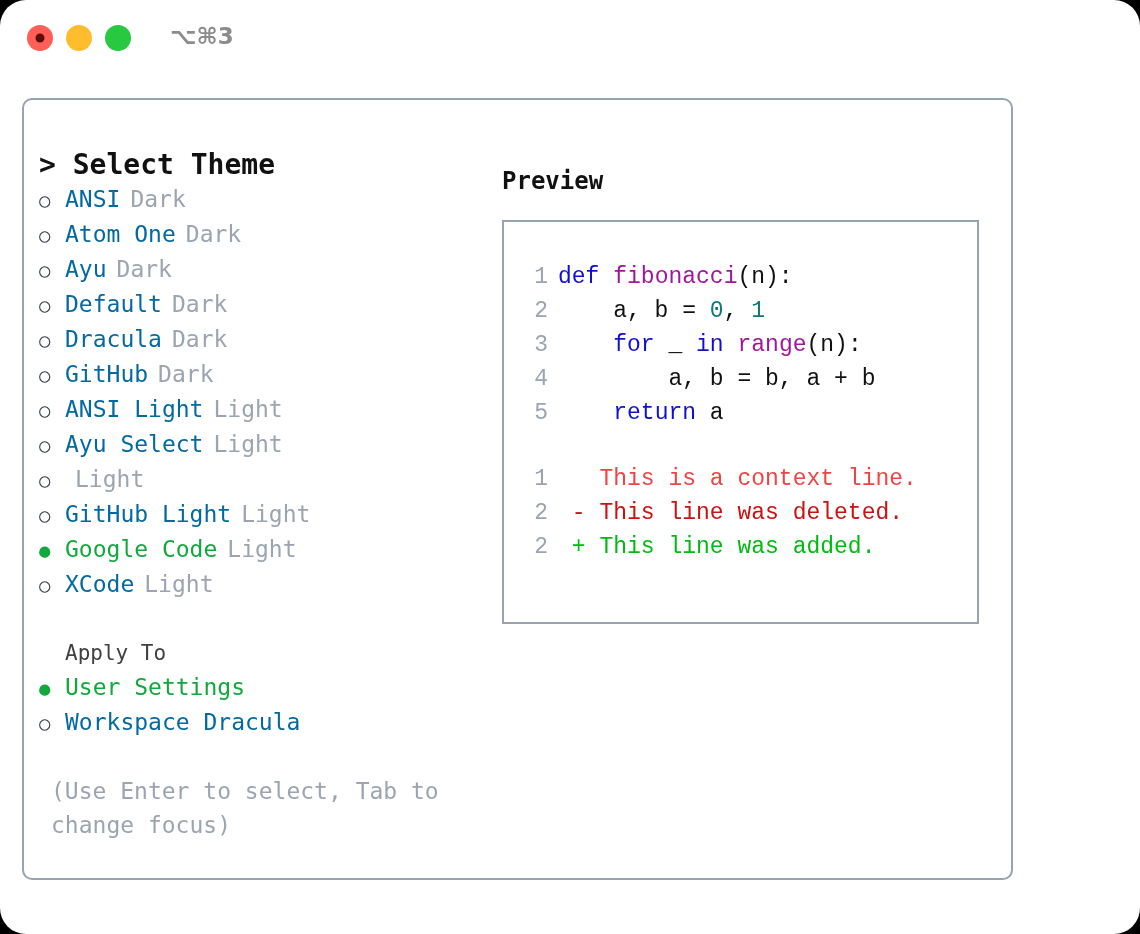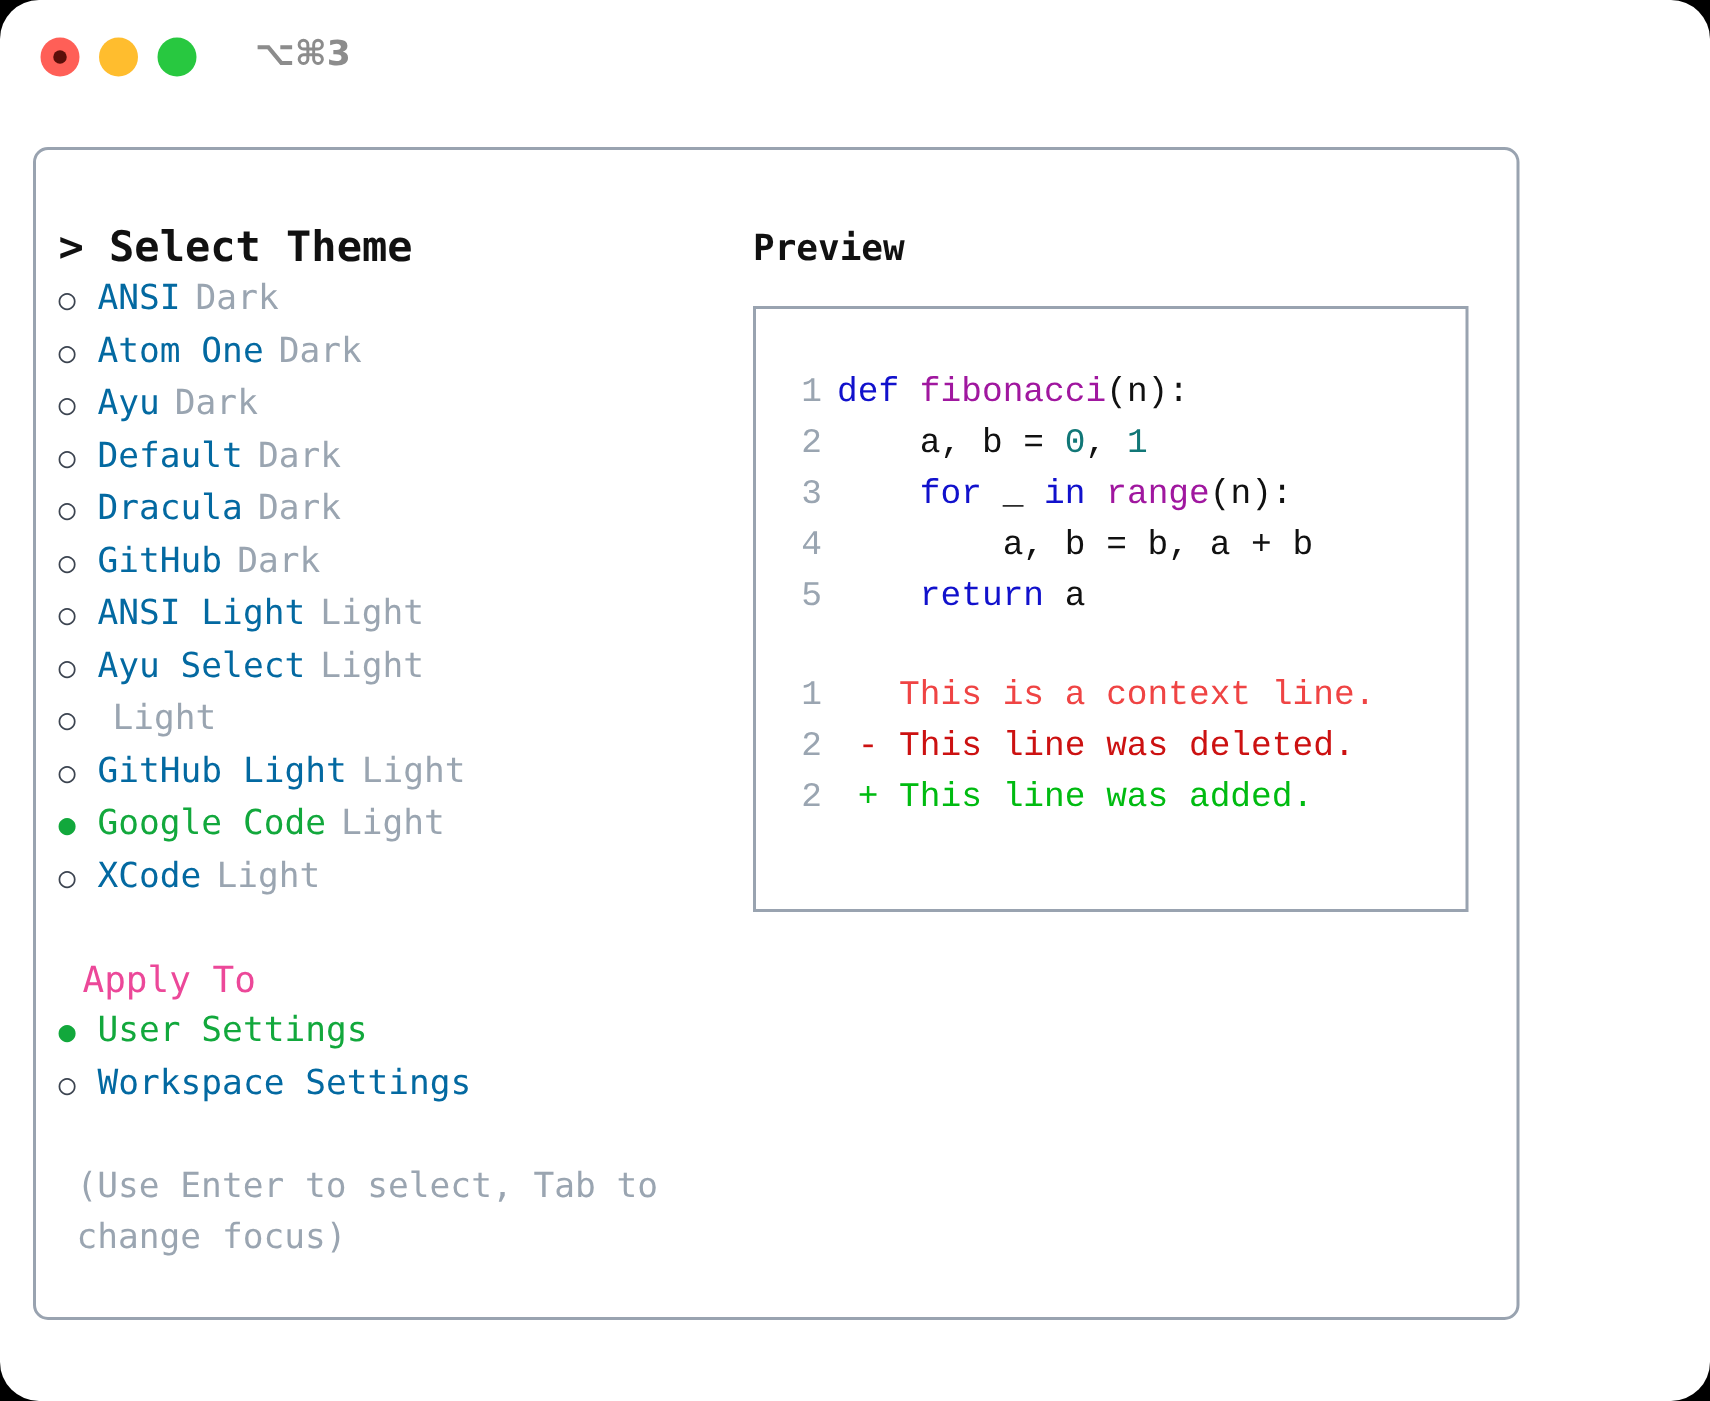--- a/index.html
+++ b/index.html
@@ -84,21 +84,21 @@
   
   .col-left {
     position: absolute;
     left: 15px;
     top: 48px;
     width: 455px;
   }
   .col-right {
     position: absolute;
     left: 478px;
-    top: 48px;
+    top: 64px;
     width: 500px;
   }
 
   
   .heading {
     font-size: 28px;
     font-weight: bold;
     color: #111111;
     line-height: 34px;
     white-space: pre;
@@ -119,24 +119,24 @@
   }
   .bullet.on { color: #12a83c; }
   .opt-label { color: #0369a1; }
   .opt-row.selected .opt-label { color: #12a83c; }
   .opt-tag {
     color: #9aa5b1;
     margin-left: 10px;
   }
 
   .group-title {
-    font-size: 24px;
-    color: #ec4899;
-    line-height: 34px;
-    margin-left: 16px;
+    font-size: 21px;
+    color: #404040;
+    line-height: 34px;
+    margin-left: 26px;
     white-space: pre;
   }
   .spacer-lg { height: 34px; }
 
   .hint {
     margin-top: 34px;
     font-size: 23px;
     color: #9aa5b1;
     line-height: 34px;
     width: 420px;
@@ -217,21 +217,21 @@
           <div class="opt-row selected"><span class="bullet on">●</span><span class="opt-label">Google Code</span><span class="opt-tag">Light</span></div>
           <div class="opt-row"><span class="bullet">○</span><span class="opt-label">XCode</span><span class="opt-tag">Light</span></div>
         </div>
 
       <div class="spacer-lg"></div>
 
       <div class="group-title">Apply To</div>
 
       <div id="apply-items">
           <div class="opt-row selected"><span class="bullet on">●</span><span class="opt-label">User Settings</span></div>
-          <div class="opt-row"><span class="bullet">○</span><span class="opt-label">Workspace Settings</span></div>
+          <div class="opt-row"><span class="bullet">○</span><span class="opt-label">Workspace Dracula</span></div>
         </div>
 
       <div class="hint">(Use Enter to select, Tab to change focus)</div>
     </div>
 
     <div class="col-right">
       <div class="preview-title">Preview</div>
 
       <div class="preview-box">
         <div id="code-block">

